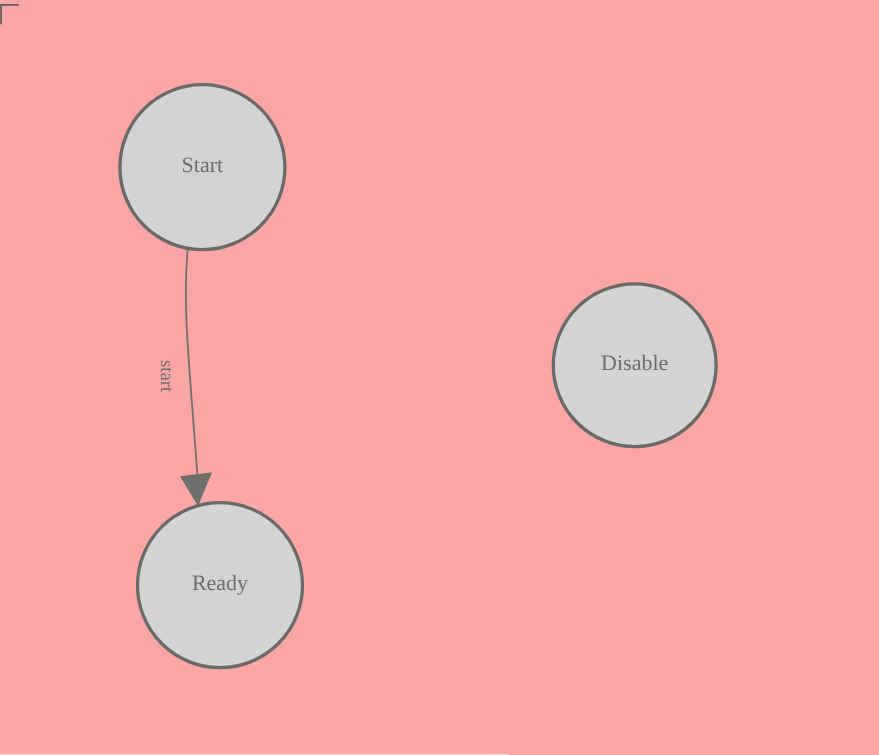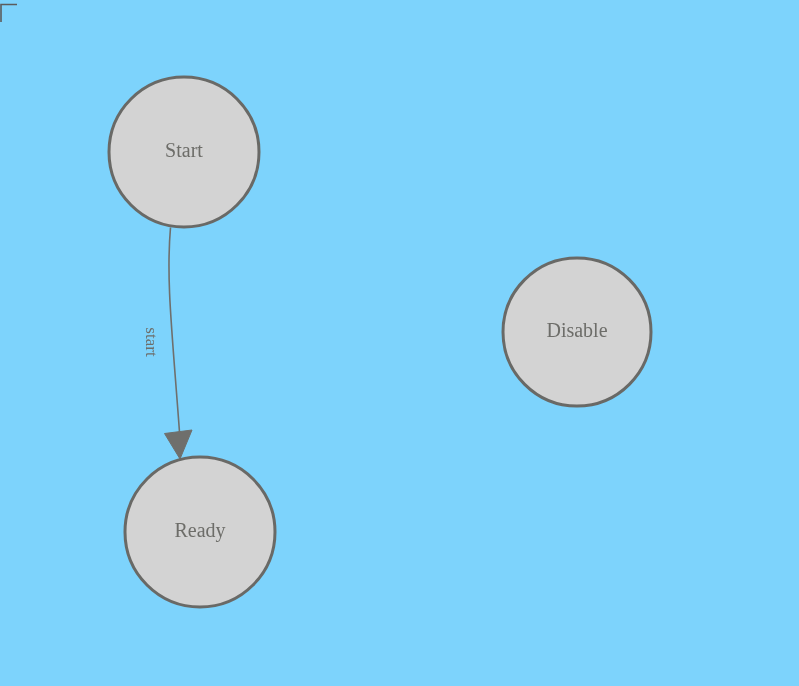--- a/index.html
+++ b/index.html
@@ -7,21 +7,21 @@
     padding: 0;
     background: #ffffff;
   }
   body {
     font-family: "Liberation Serif", serif;
   }
   #canvas {
     position: relative;
     width: 799px;
     height: 686px;
-    background: #7dd3fc;
+    background: #fca5a5;
     overflow: hidden;
   }
   #graph-svg {
     position: absolute;
     left: 0;
     top: 0;
     width: 799px;
     height: 686px;
     display: block;
   }

